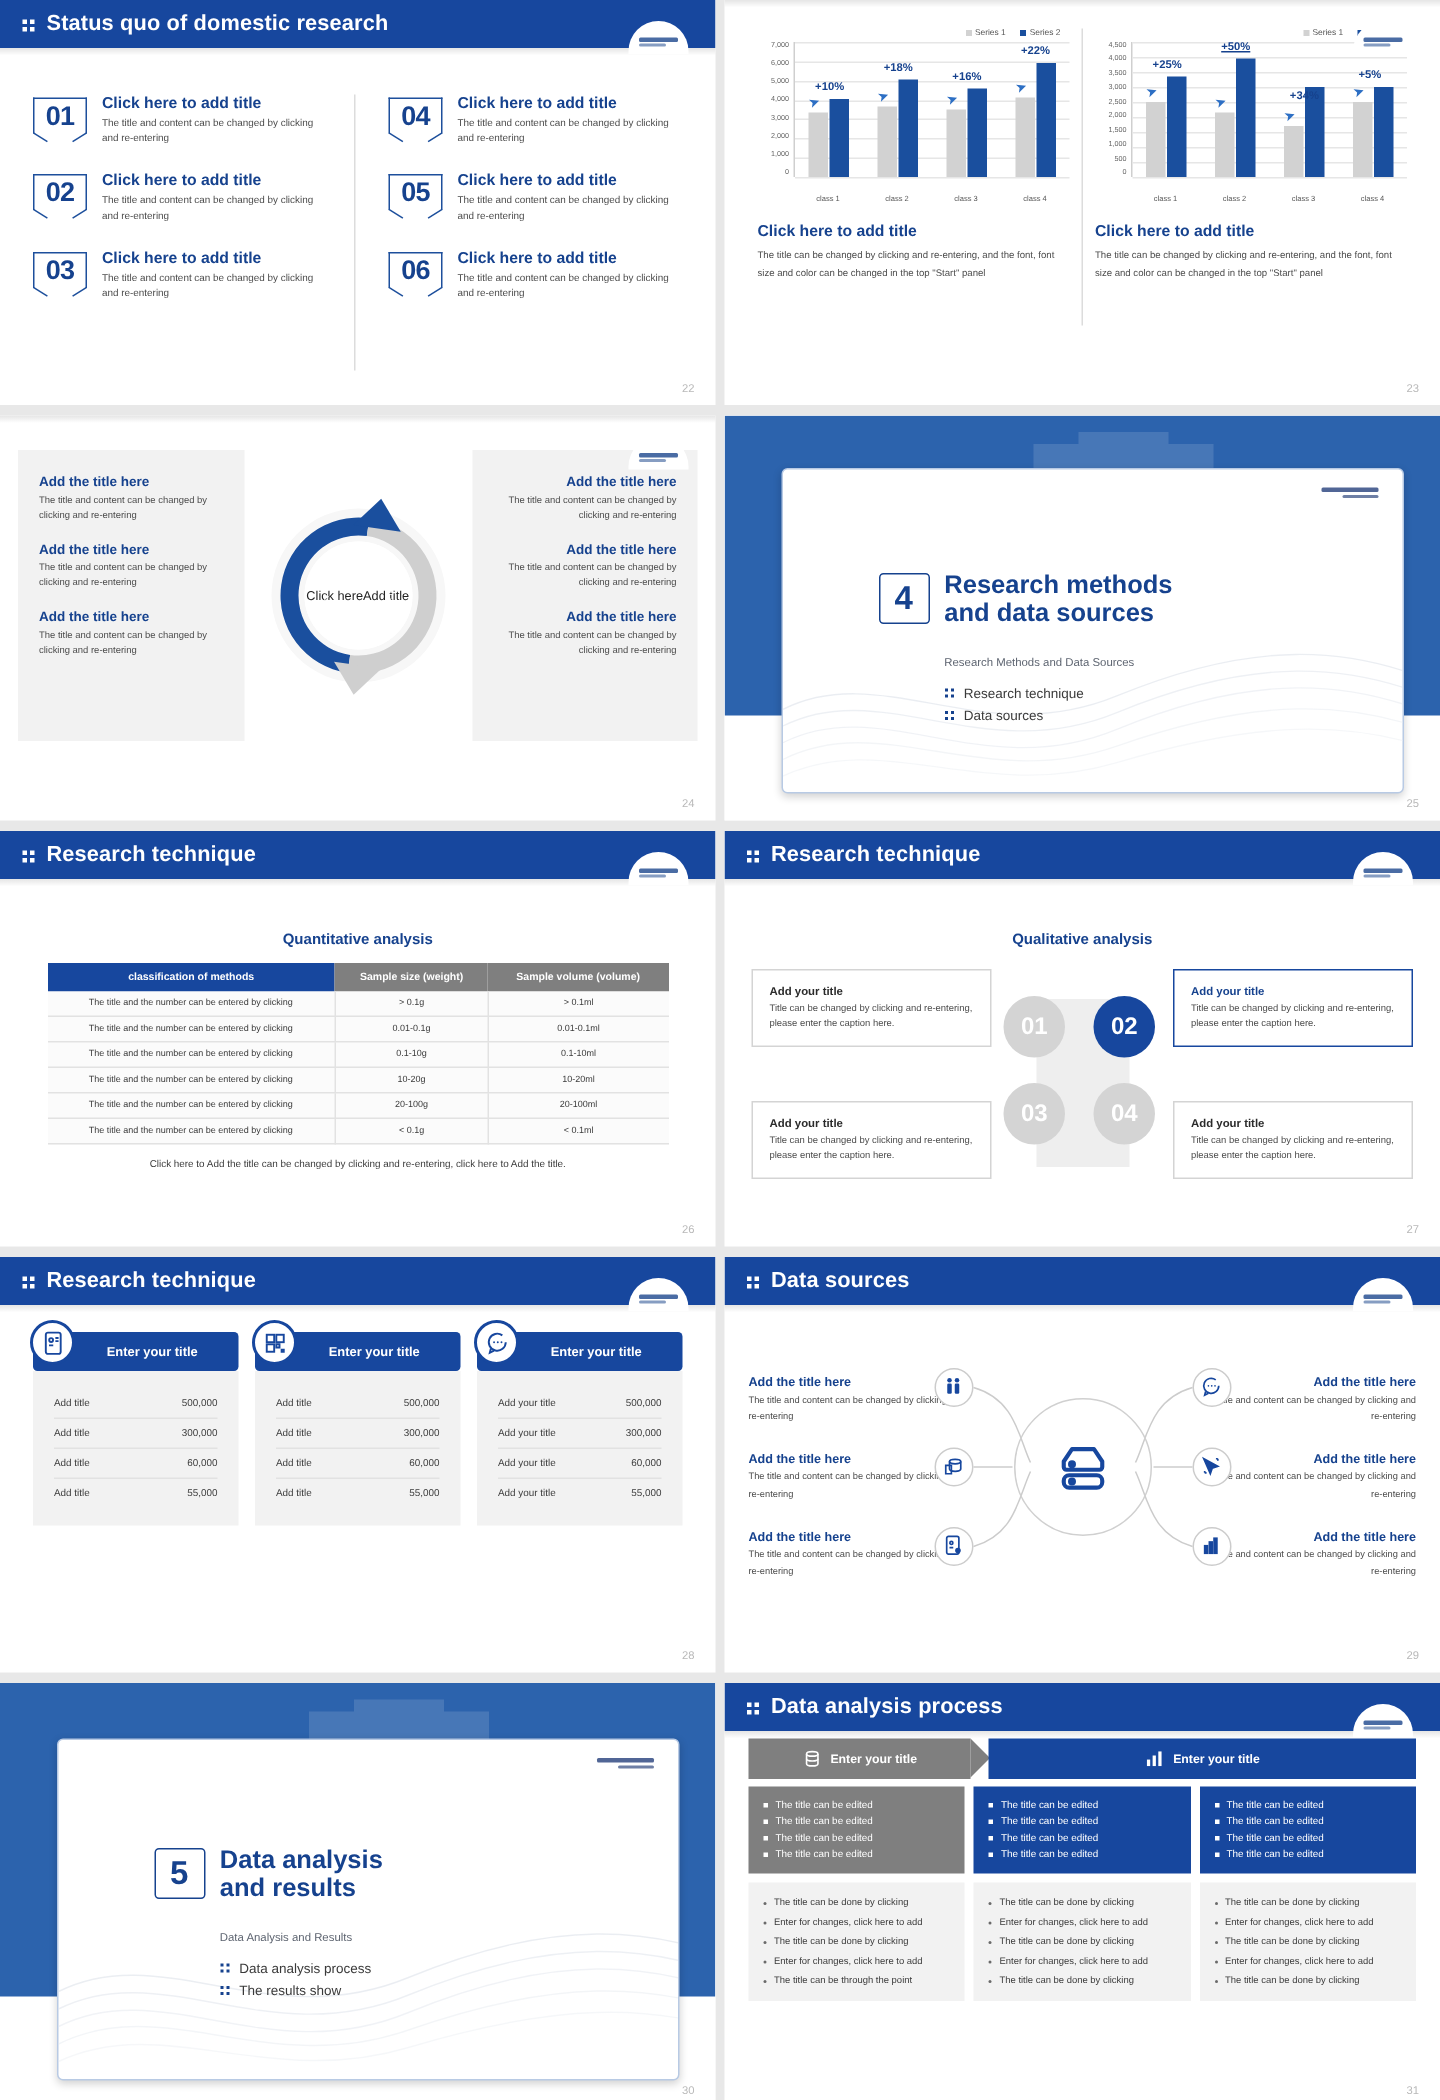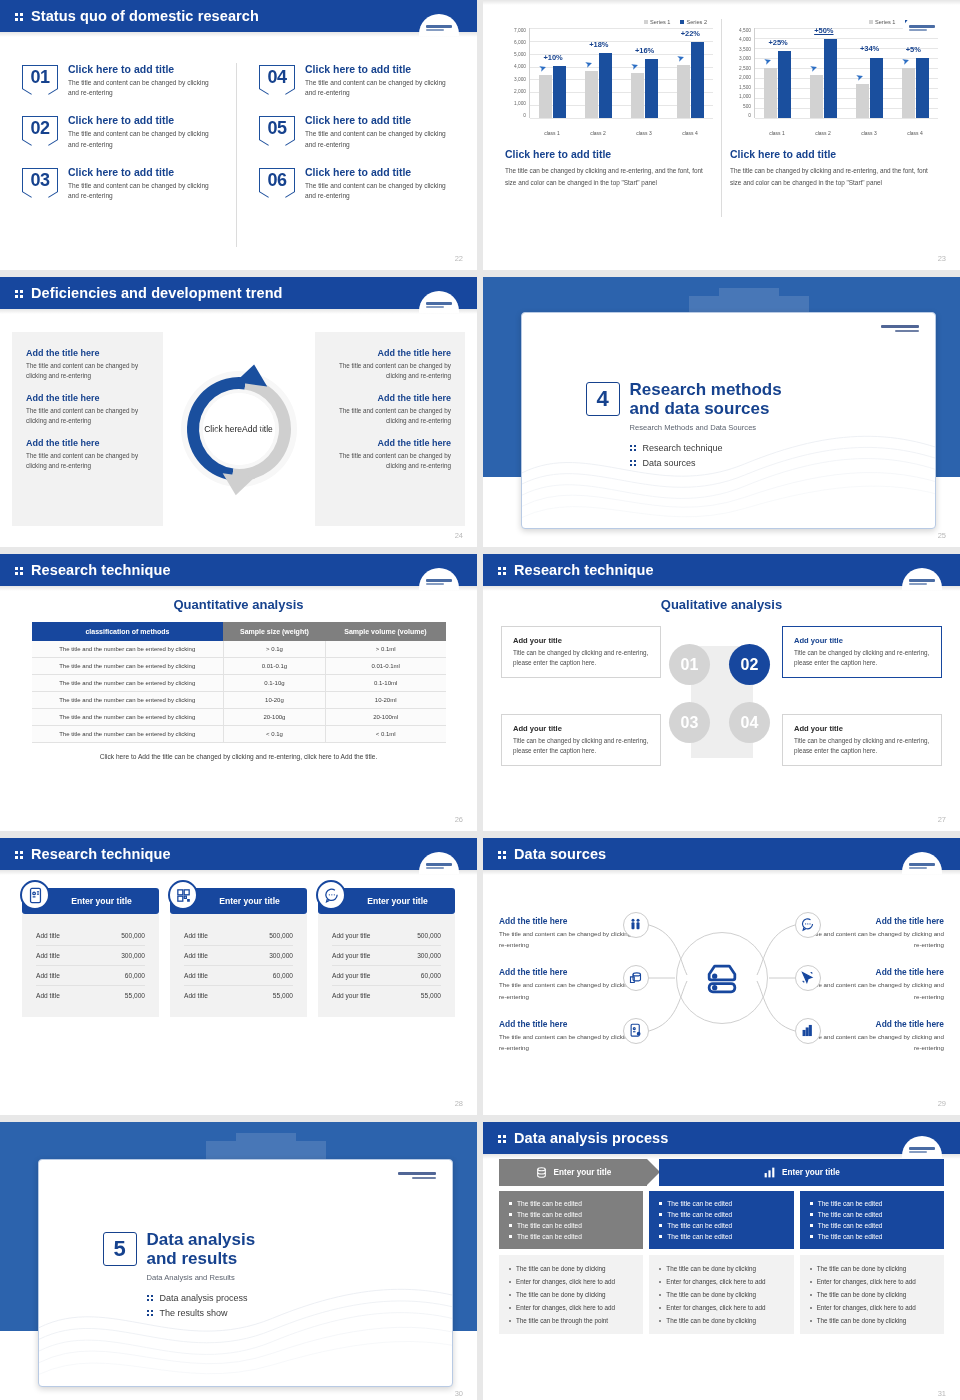--- a/index.html
+++ b/index.html
@@ -174,29 +174,29 @@
   .sec-logo .l1 { width: 38px; height: 3px; background: #25407c; opacity: .8; border-radius: 1px; }
   .sec-logo .l2 { width: 24px; height: 2px; background: #6e7fa5; margin-top: 2px; margin-left: 14px; border-radius: 1px; }
   .sec-inner { position: absolute; left: 26%; top: 31%; }
   .sec-num {
     position: absolute; left: -44px; top: 2px;
     width: 34px; height: 34px; border: 1.4px solid #16428e; border-radius: 3px;
     display: flex; align-items: center; justify-content: center;
     color: #16428e; font-size: 22px; font-weight: bold;
   }
   .sec-title { color: #16428e; font-size: 17px; font-weight: bold; line-height: 1.13; }
-  .sec-sub { color: #5d6470; font-size: 7.6px; margin-top: 5px; }
+  .sec-sub { color: #5d6470; font-size: 7.6px; margin-top: 19px; }
   .sec-bullets { margin-top: 11px; display: flex; flex-direction: column; gap: 5px; }
   .sec-b { display: flex; align-items: center; gap: 5px; font-size: 9px; color: #3a3a3a; }
   .bdot { width: 8px; height: 9px; position: relative; flex: 0 0 8px; }
   .bdot::before, .bdot::after { content: ""; position: absolute; width: 2.4px; height: 2.4px; background: #16428e; left: 0; }
   .bdot::before { top: 1px; box-shadow: 4px 0 0 #16428e; }
   .bdot::after { top: 5px; box-shadow: 4px 0 0 #16428e; }
   
-  .ctr-title { text-align: center; color: #16428e; font-size: 13px; font-weight: bold; margin: 6px 0 10px; }
+  .ctr-title { text-align: center; color: #16428e; font-size: 10px; font-weight: bold; margin: 30px 0 10px; }
   table.qt { width: 414px; margin: 0 auto; border-collapse: collapse; }
   table.qt th { color: #fff; font-size: 7px; font-weight: bold; padding: 6px 4px; text-align: center; }
   table.qt th.c1 { background: #17479e; }
   table.qt th.c2, table.qt th.c3 { background: #7f7f7f; }
   table.qt td { font-size: 6px; color: #3c3c3c; padding: 5px 4px; text-align: center; border-bottom: 1px solid #e2e2e2; background: #fbfbfb; }
   table.qt td.c1 { border-right: 1px solid #e2e2e2; }
   table.qt td.c2 { border-right: 1px solid #e2e2e2; }
   .tbl-note { text-align: center; font-size: 6.6px; color: #3c3c3c; margin-top: 10px; }
   
   .s27-wrap { position: relative; height: 185px; margin: 4px 18px 0; }
@@ -465,21 +465,21 @@
                 </div>
                 <div class="grp">
                   <div class="bar g" style="height: 43px;"></div>
                   <div class="bar b" style="height: 79.3111px;"></div>
                   <div class="pct" style="bottom: 83.3111px; text-decoration: underline;">+50%</div>
                   <div class="arrw" style="bottom: 45px;">➤</div>
                 </div>
                 <div class="grp">
                   <div class="bar g" style="height: 34.4px;"></div>
                   <div class="bar b" style="height: 60.2px;"></div>
-                  <div class="pct" style="bottom: 65px; text-align: center;">+34%</div>
+                  <div class="pct" style="bottom: 50px; text-align: center;">+34%</div>
                   <div class="arrw" style="bottom: 36.4px;">➤</div>
                 </div>
                 <div class="grp">
                   <div class="bar g" style="height: 49.6889px;"></div>
                   <div class="bar b" style="height: 60.2px;"></div>
                   <div class="pct" style="bottom: 64.2px;">+5%</div>
                   <div class="arrw" style="bottom: 51.6889px;">➤</div>
                 </div>
               </div>
             </div>
@@ -493,24 +493,20 @@
         <div class="s23-cap">
           <h3>Click here to add title</h3>
           <p>The title can be changed by clicking and re-entering, and the font, font size and color can be changed in the top "Start" panel</p>
         </div>
       </div>
     </div>
     <div class="pgno">23</div>
   </div>
 
   <div class="slide">
-    <div class="hdr">
-      <span class="dots"></span>
-      <h1>Deficiencies and development trend</h1>
-    </div>
     <div class="hdr-shadow"></div>
     <div class="badge">
         <div class="bl1"></div>
         <div class="bl2"></div>
       </div>
     <div class="s24-body">
       <div class="s24-panel left">
         <div>
             <h3>Add the title here</h3>
             <p>The title and content can be changed by clicking and re-entering</p>

